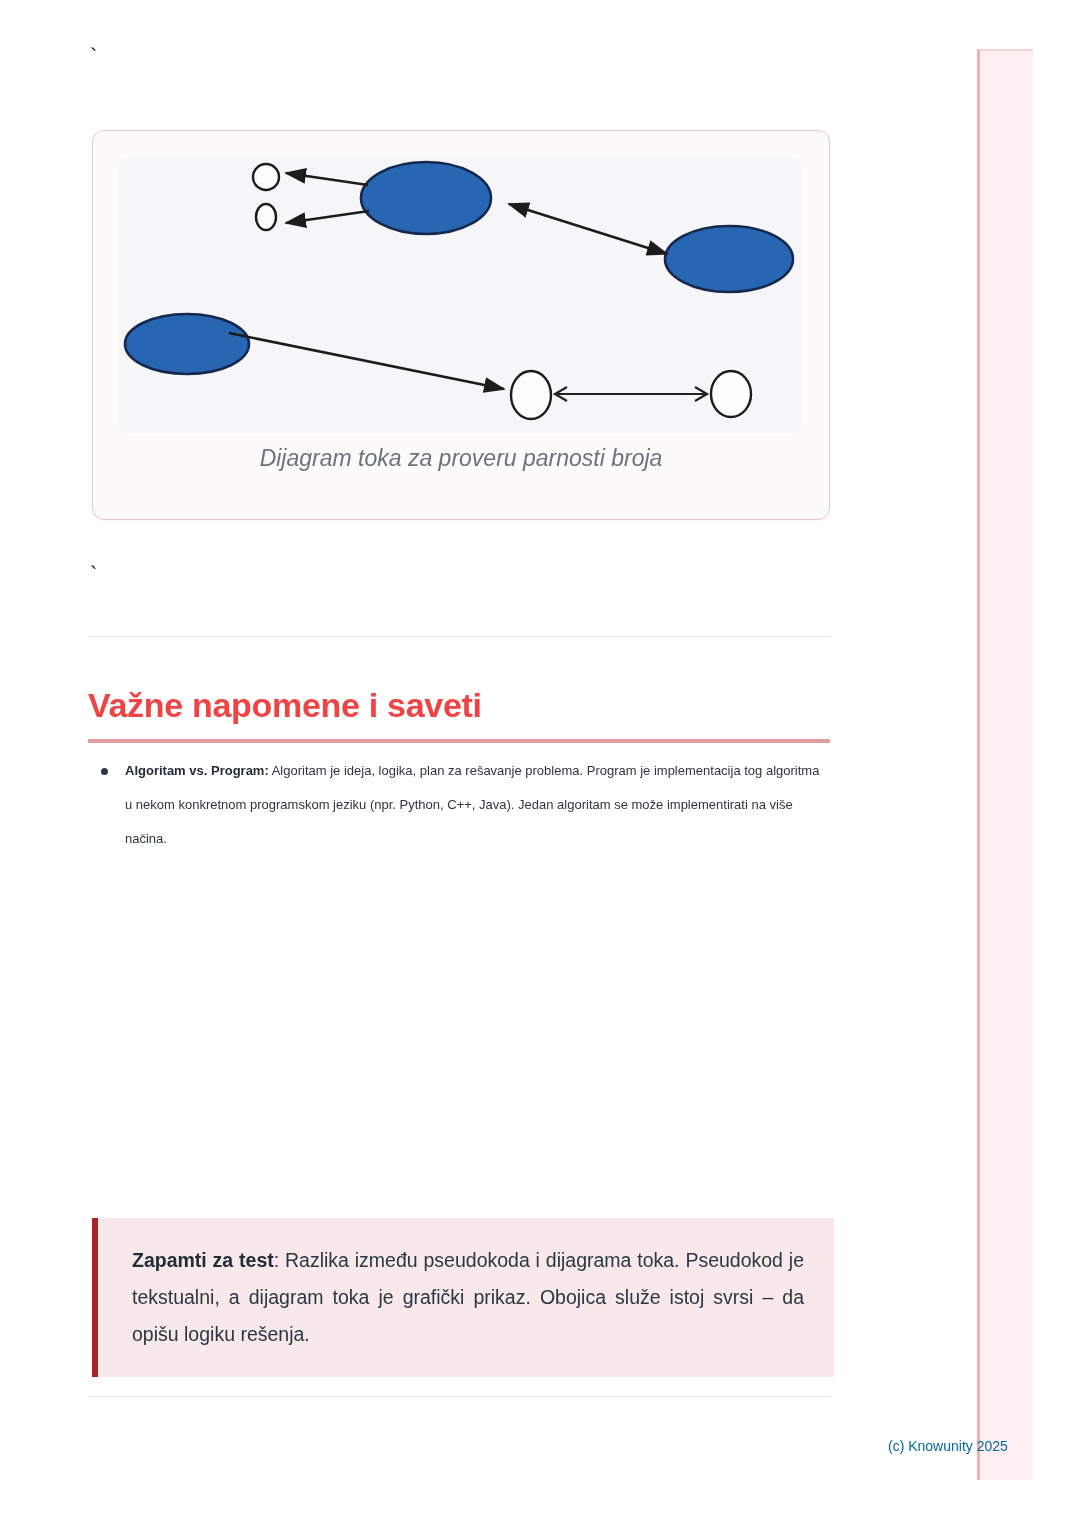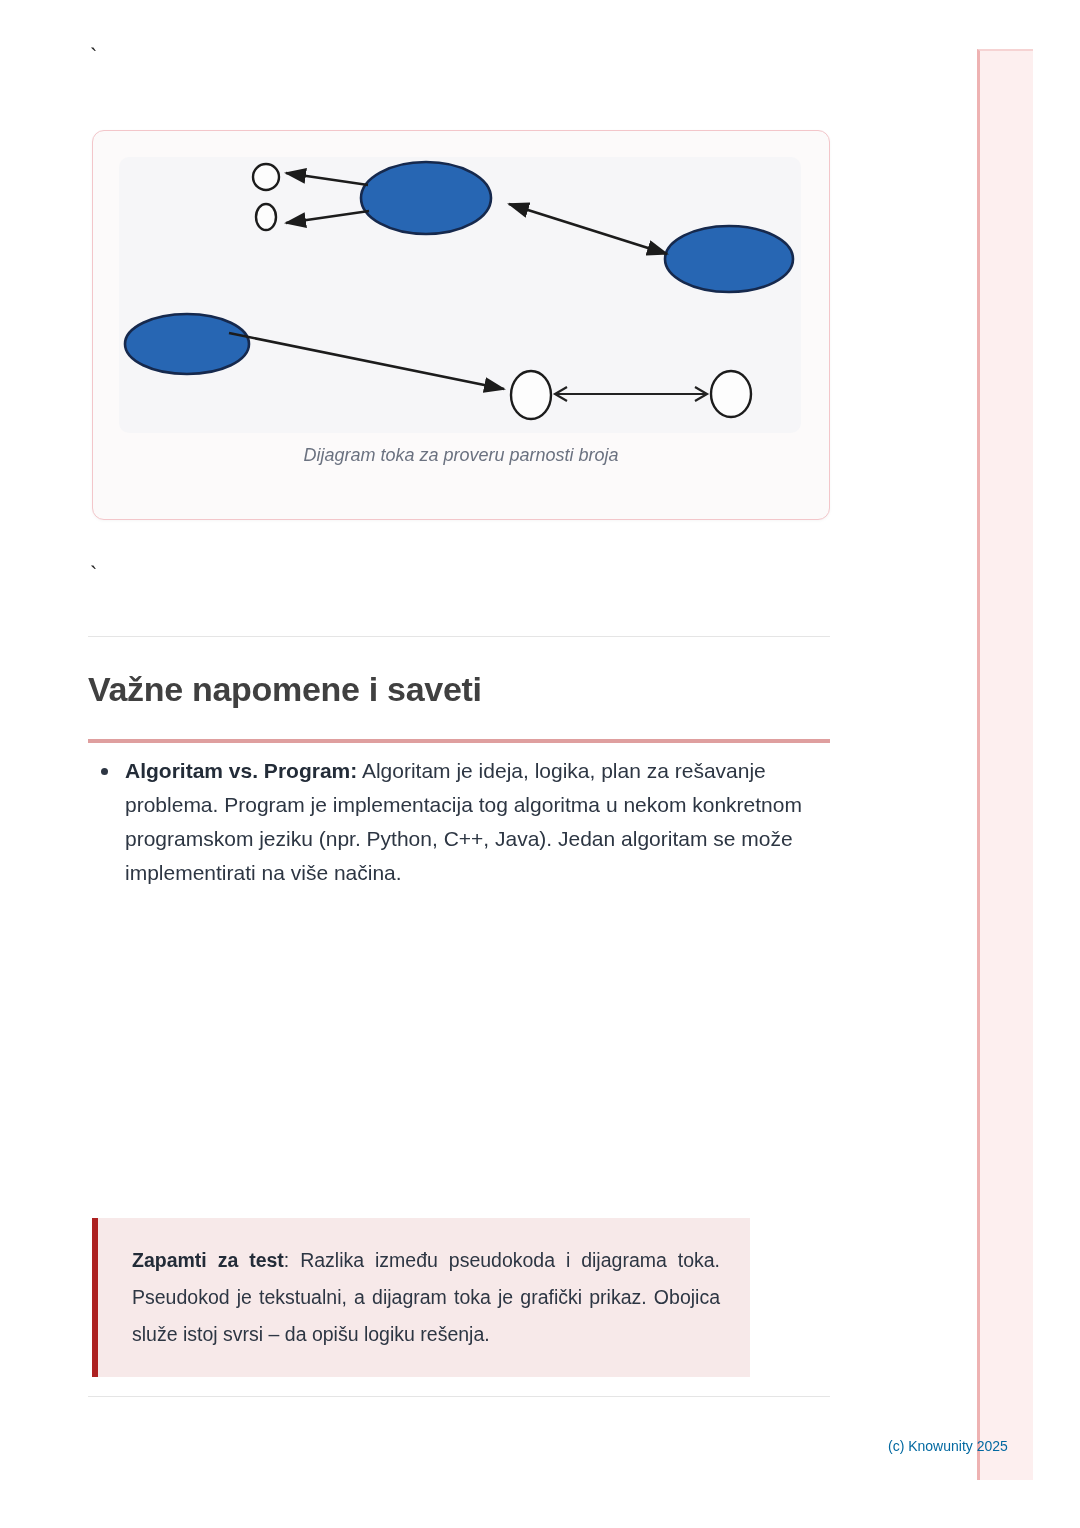--- a/index.html
+++ b/index.html
@@ -17,43 +17,43 @@
     background:#fcfafa;border:1px solid #f3c6ca;border-radius:12px;
     box-shadow:0 1px 3px rgba(0,0,0,0.04);
   }
   .diagram-box{
     position:absolute;left:26px;top:26px;width:682px;height:276px;
     background:#f6f6f8;border-radius:10px;
   }
   .diagram-box svg{display:block;width:100%;height:100%;}
   .figure-caption{
     position:absolute;left:0;top:314px;width:100%;
-    text-align:center;font-style:italic;font-size:18px;color:#6b7280;
+    text-align:center;font-style:italic;font-size:23px;color:#6b7280;
   }
   
   .divider{height:1px;background:#e5e5e5;}
   .divider-1{left:88px;top:636px;width:742px;}
   .divider-2{left:88px;top:1396px;width:742px;}
   .section-title{
-    left:88px;top:670px;width:742px;
-    font-size:34px;font-weight:700;color:#404040;letter-spacing:-0.3px;
+    left:88px;top:686px;width:742px;
+    font-size:34px;font-weight:700;color:#ef4444;letter-spacing:-0.3px;
   }
   .title-underline{left:88px;top:739px;width:742px;height:4px;background:#df9f9f;}
   ul.notes{
     left:88px;top:754px;width:742px;margin:0;padding:0;list-style:none;
-    font-size:21px;line-height:34px;
+    font-size:13px;line-height:34px;
   }
   ul.notes li{position:relative;padding-left:37px;margin-bottom:24px;}
   ul.notes li::before{
     content:"";position:absolute;left:13px;top:14px;width:7px;height:7px;
     border-radius:50%;background:#2d3643;
   }
   ul.notes .b{font-weight:700;color:#232c38;}
   .callout{
-    left:92px;top:1218px;width:658px;box-sizing:border-box;
+    left:92px;top:1218px;width:742px;box-sizing:border-box;
     background:#f7e9e9;border-left:6px solid #ad2121;
     padding:24px 30px 24px 34px;
     font-size:19.5px;line-height:37px;text-align:justify;color:#2d3643;
   }
   .callout .b{font-weight:700;color:#232c38;}
   .footer-credit{
     left:888px;top:1438px;font-size:14px;color:#0369a1;z-index:5;
   }
   .right-bar{
     left:977px;top:49px;width:56px;height:1431px;

